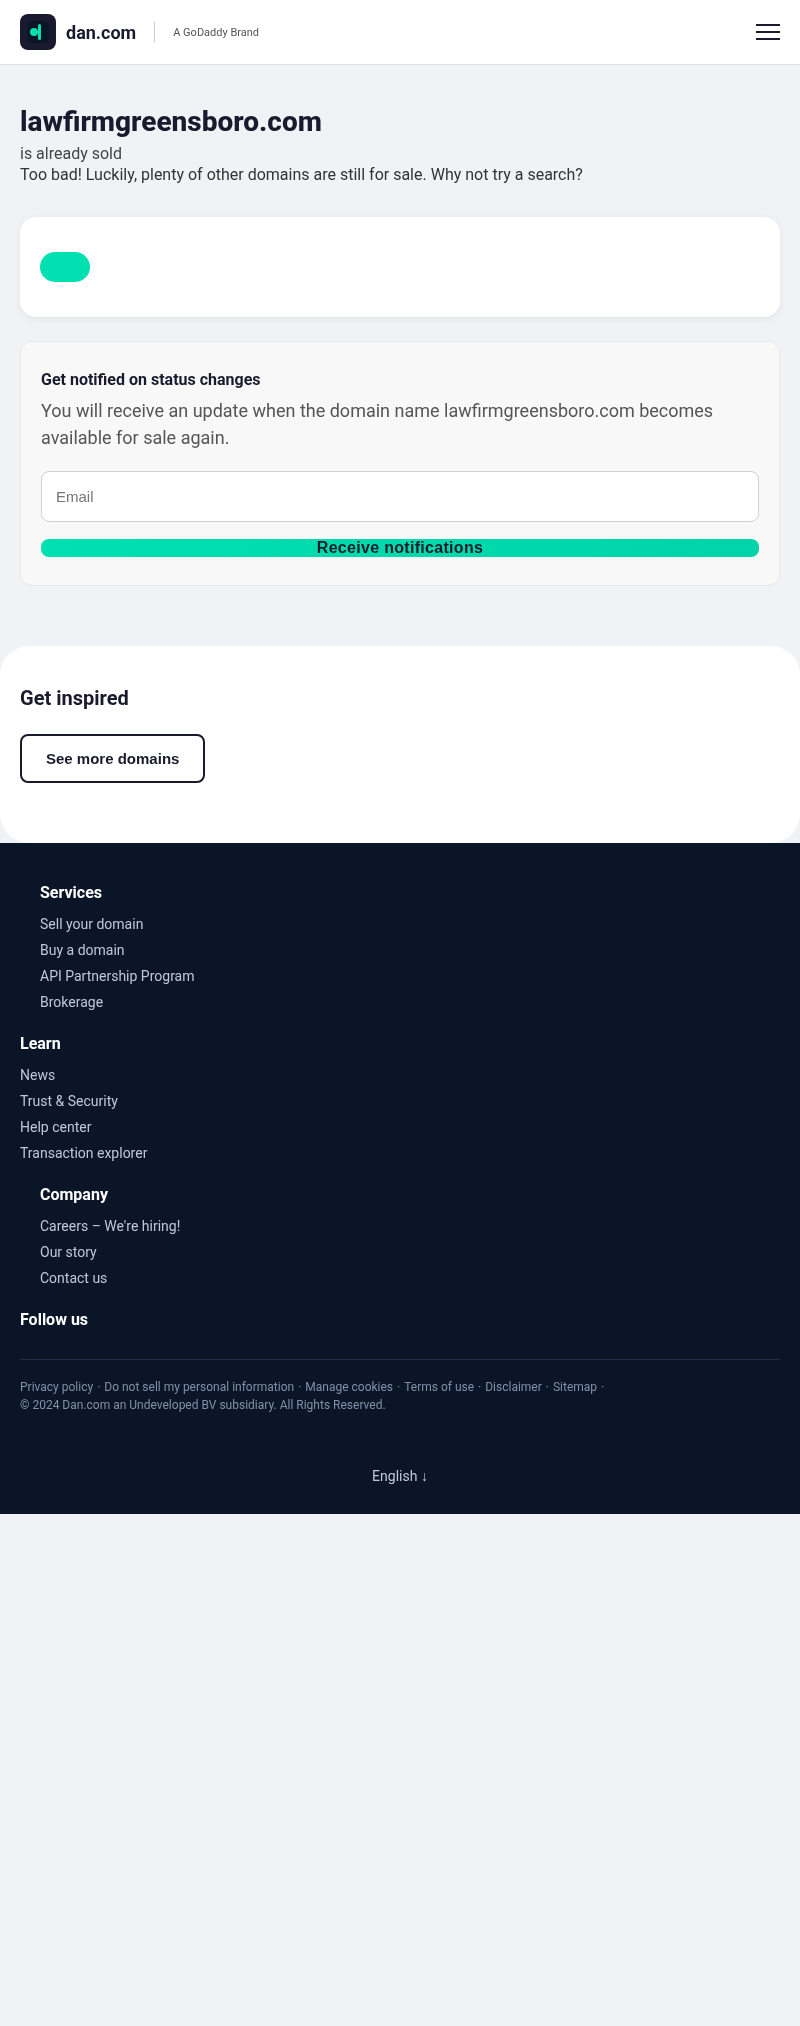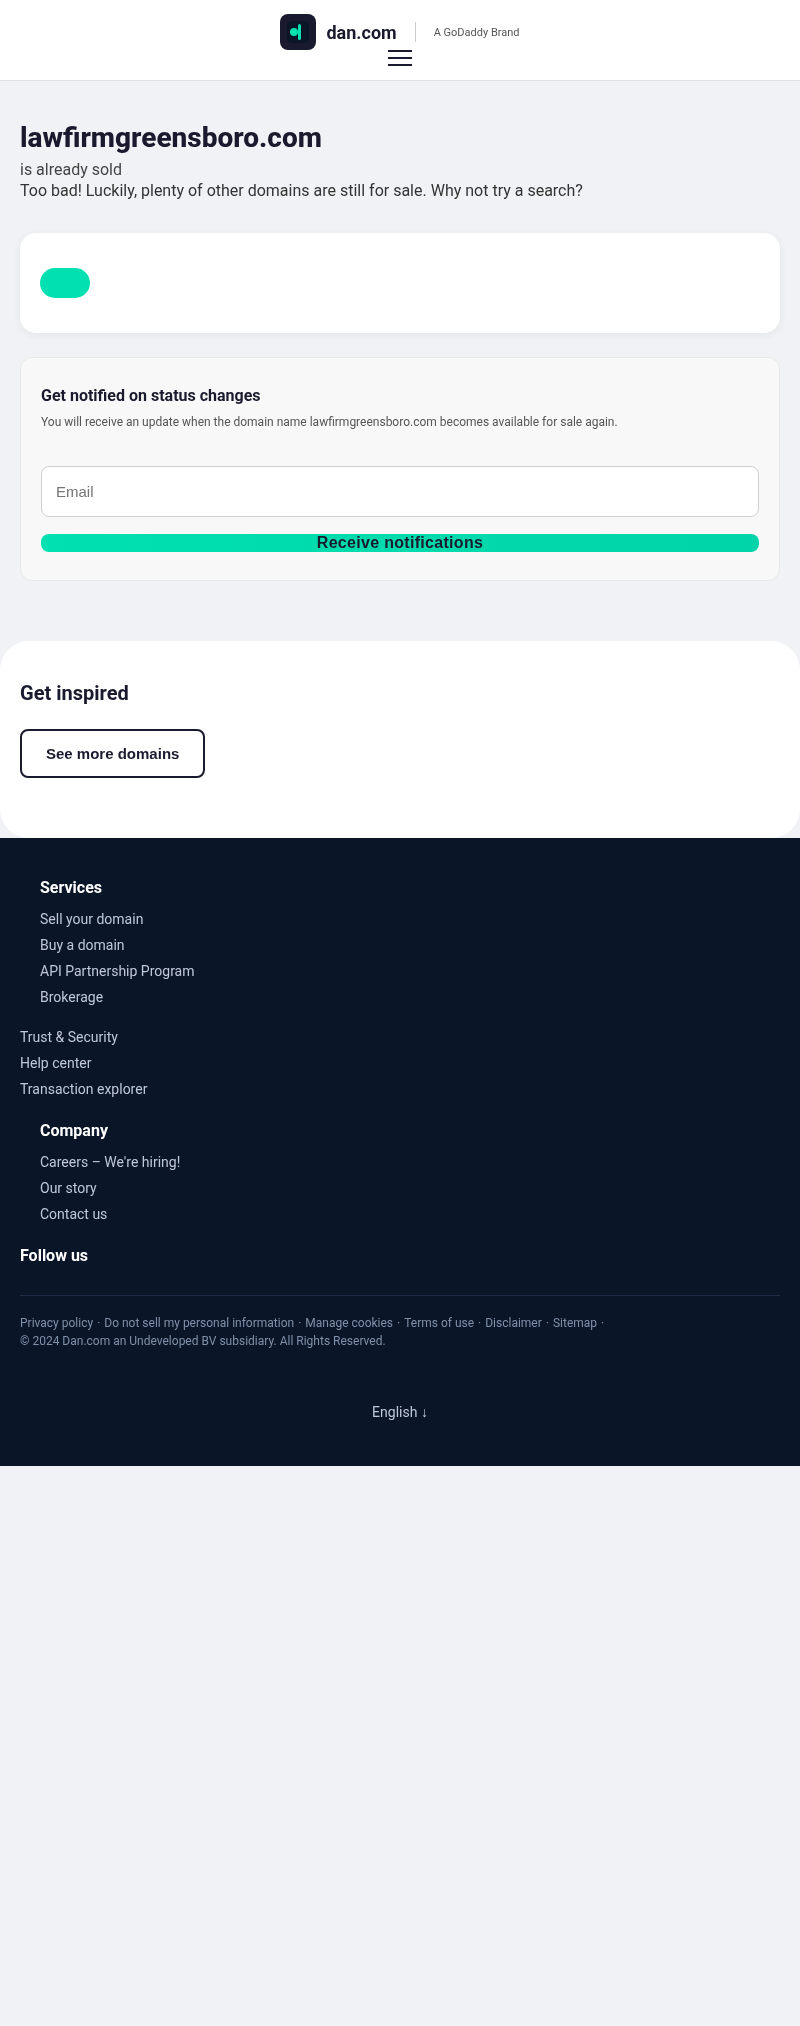--- a/index.html
+++ b/index.html
@@ -13,21 +13,20 @@
     }
 
     
     .header {
       background-color: #ffffff;
       padding: 14px 20px;
       display: flex;
       align-items: center;
       justify-content: space-between;
       border-bottom: 1px solid #e0e0e0;
-      flex-direction: column;
     }
 
     .logo-area {
       display: flex;
       align-items: center;
       gap: 10px;
     }
 
     .logo-icon {
       width: 36px;
@@ -127,23 +126,23 @@
     }
 
     .notification-title {
       font-size: 16px;
       font-weight: 700;
       color: #1a1a2e;
       margin-bottom: 8px;
     }
 
     .notification-desc {
-      font-size: 12px;
+      font-size: 18px;
       color: #555;
-      margin-bottom: 35px;
+      margin-bottom: 20px;
       line-height: 1.5;
     }
 
     .email-input {
       width: 100%;
       padding: 16px 14px;
       border: 1.5px solid #d0d0d0;
       border-radius: 8px;
       font-size: 15px;
       color: #888;
@@ -187,21 +186,21 @@
       font-size: 15px;
       font-weight: 600;
       color: #1a1a2e;
       cursor: pointer;
     }
 
     
     .footer {
       background-color: #0a1628;
       color: #ffffff;
-      padding: 40px 20px 16px;
+      padding: 40px 20px 0;
     }
 
     .footer-section {
       margin-bottom: 24px;
     }
 
     .footer-heading {
       font-size: 16px;
       font-weight: 700;
       color: #ffffff;
@@ -322,20 +321,22 @@
 
   <div class="footer-section footer-section-indented">
     <div class="footer-heading">Services</div>
     <a class="footer-link">Sell your domain</a>
     <a class="footer-link">Buy a domain</a>
     <a class="footer-link">API Partnership Program</a>
     <a class="footer-link">Brokerage</a>
   </div>
 
   <div class="footer-section footer-section-no-indent footer-section-learn">
+    <div class="footer-heading">Learn</div>
+    <a class="footer-link">News</a>
     <a class="footer-link">Trust &amp; Security</a>
     <a class="footer-link">Help center</a>
     <a class="footer-link">Transaction explorer</a>
   </div>
 
   <div class="footer-section footer-section-indented">
     <div class="footer-heading">Company</div>
     <a class="footer-link">Careers – We're hiring!</a>
     <a class="footer-link">Our story</a>
     <a class="footer-link">Contact us</a>

